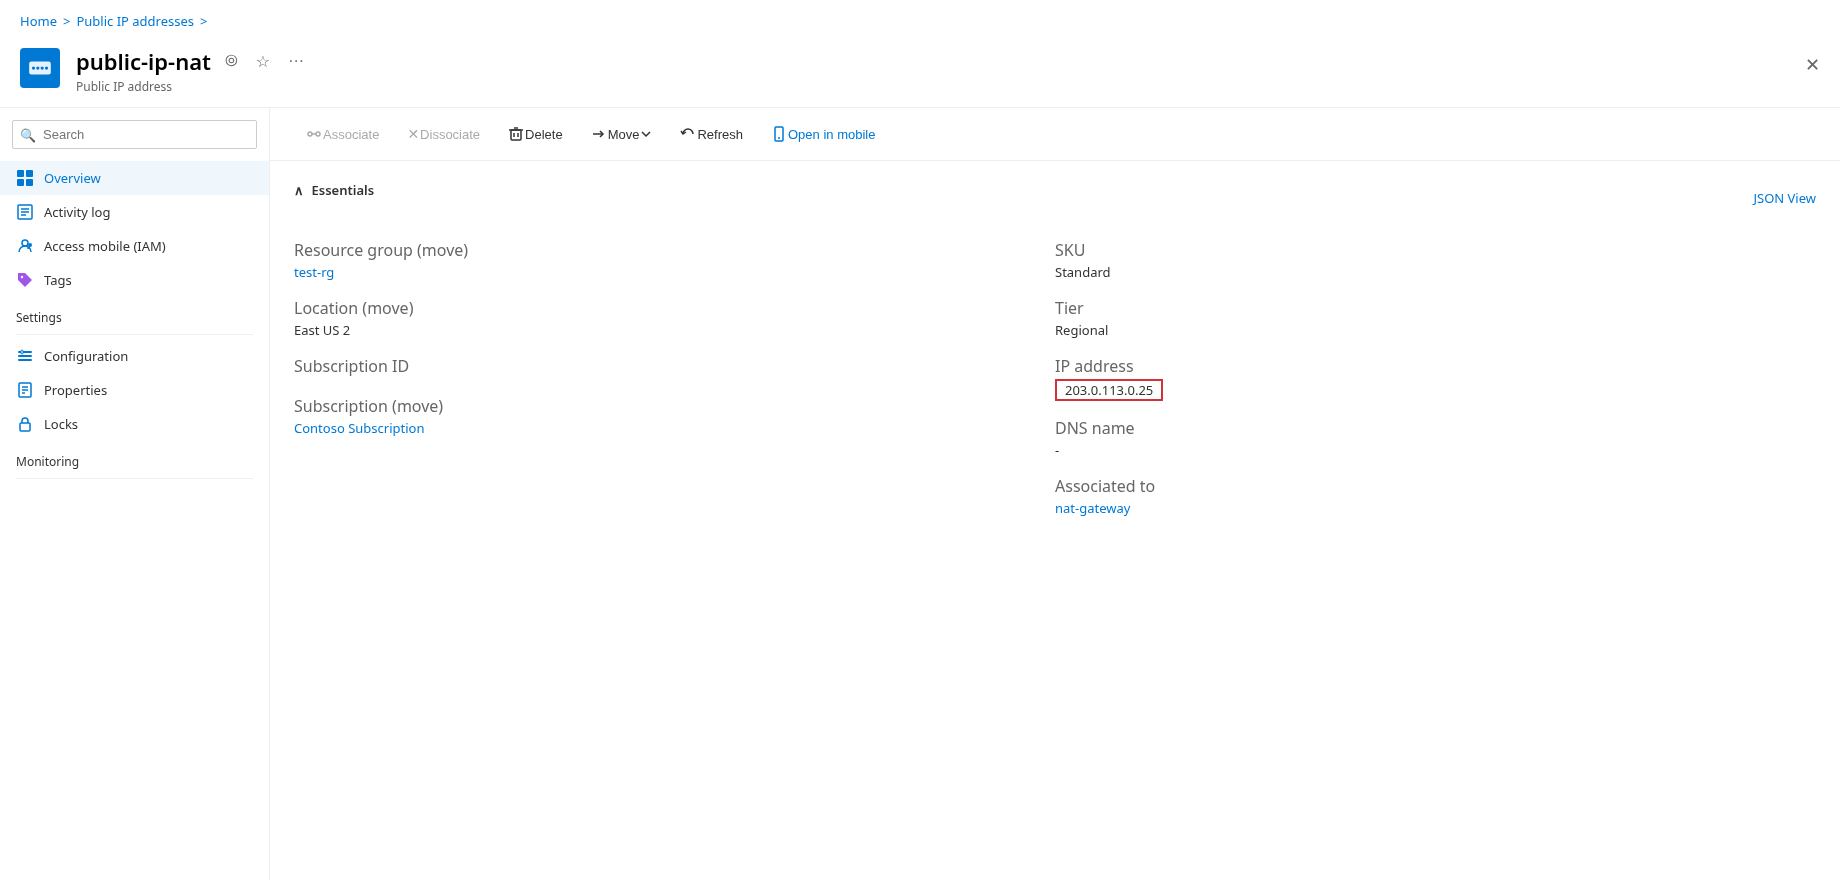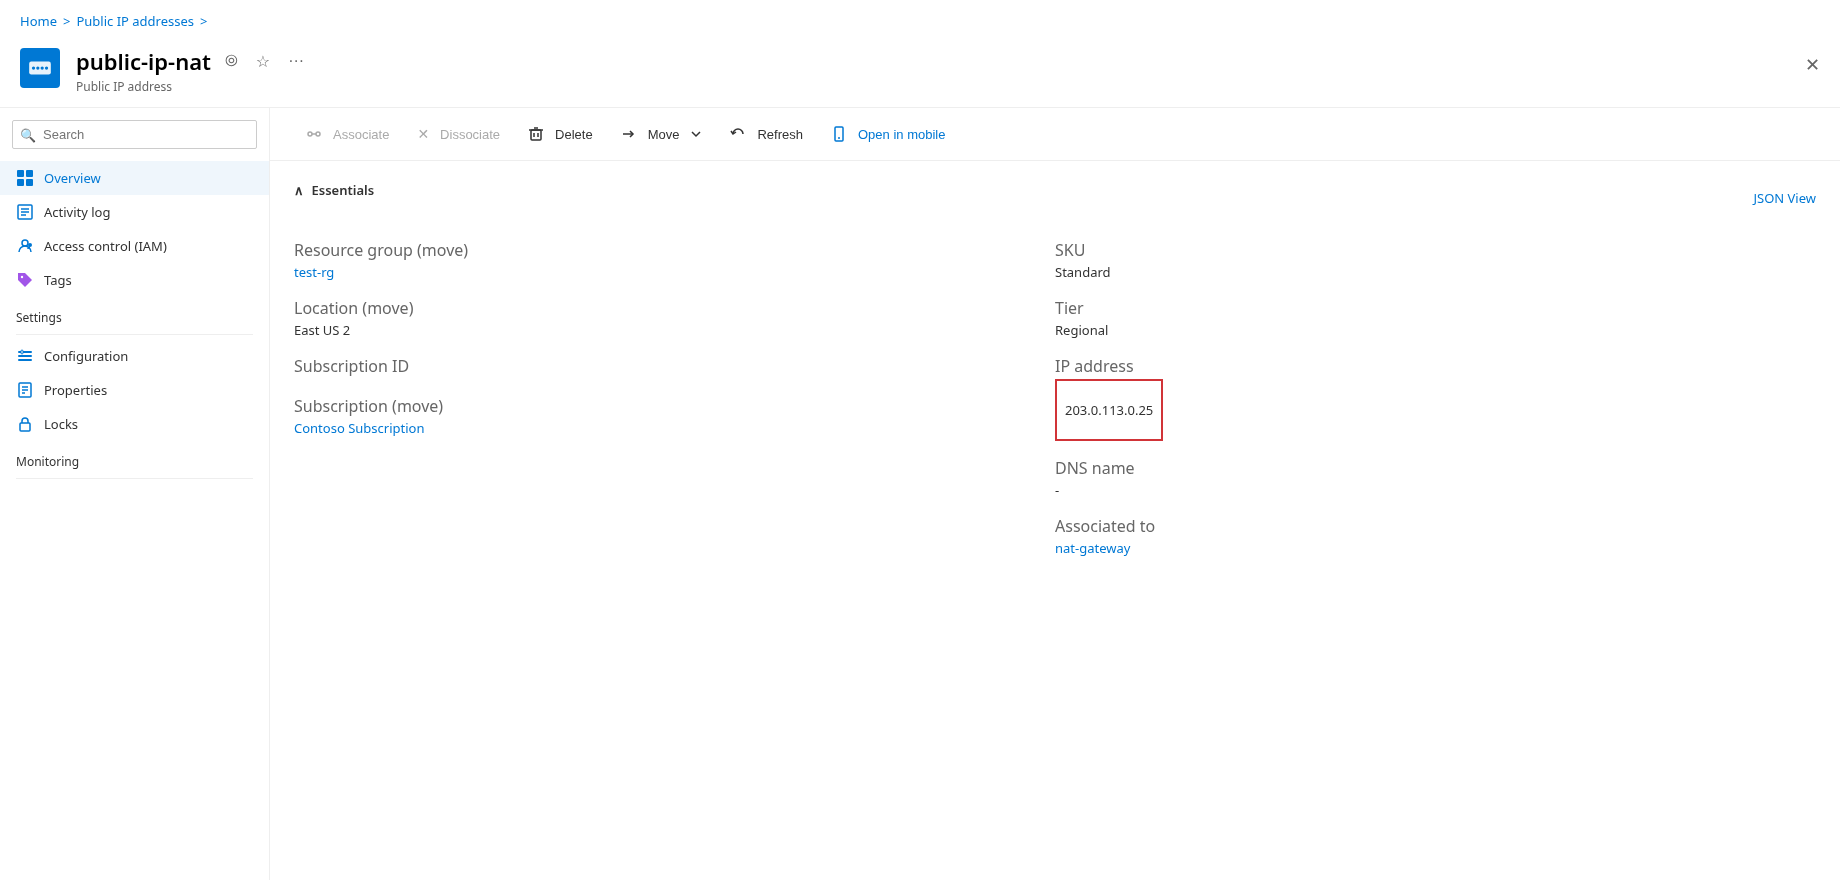--- a/index.html
+++ b/index.html
@@ -27,36 +27,36 @@
     .nav-item { display: flex; align-items: center; gap: 10px; padding: 8px 16px; cursor: pointer; color: #333; font-size: 13px; }
     .nav-item.active { background: #eff6fc; color: #0078d4; text-align: center; }
     .nav-item .nav-icon { width: 18px; height: 18px; flex-shrink: 0; display: flex; align-items: center; justify-content: center; }
 
     .nav-section-title { padding: 12px 16px 4px; font-size: 12px; font-weight: 400; color: #333; }
     .nav-divider { border: none; border-top: 1px solid #eee; margin: 4px 16px; }
 
     .main { flex: 1; overflow-y: auto; padding: 0; }
 
     .toolbar { display: flex; align-items: center; gap: 4px; padding: 12px 24px; border-bottom: 1px solid #eee; }
-    .toolbar-btn { display: flex; align-items: center; gap: 11px; padding: 6px 12px; background: none; border: none; cursor: pointer; font-size: 13px; color: #333; border-radius: 2px; }
+    .toolbar-btn { display: flex; align-items: center; gap: 1px; padding: 6px 12px; background: none; border: none; cursor: pointer; font-size: 13px; color: #333; border-radius: 2px; }
     .toolbar-btn.disabled { color: #aaa; cursor: default; }
 
     .content-area { padding: 20px 24px; }
     .section-header { display: flex; align-items: center; gap: 8px; font-size: 13px; font-weight: 600; margin-bottom: 16px; cursor: pointer; }
 
     .json-view-link { float: right; color: #0078d4; text-decoration: none; font-size: 13px; cursor: pointer; }
 
     .essentials-grid { display: grid; grid-template-columns: 1fr 1fr; gap: 0; }
     .essentials-col { display: flex; flex-direction: column; gap: 0; }
     .field-group { padding: 8px 0; border-bottom: none; }
     .field-label { font-size: 16px; color: #666; margin-bottom: 2px; }
     .field-value { font-size: 13px; color: #333; }
     .field-value a { color: #0078d4; text-decoration: none; cursor: pointer; }
 
-    .ip-address-box { border: 2px solid #d13438; padding: 20px 8px; display: inline-block; }
+    .ip-address-box { border: 2px solid #d13438; padding: 0 8px; display: inline-block; }
 
     
     .icon-overview { color: #0078d4; }
   </style>
 </head>
 <body>
 
 <div class="breadcrumb">
   <a>Home</a>
   <span>&gt;</span>
@@ -120,21 +120,21 @@
 
     <div class="nav-item">
       <span class="nav-icon">
         <svg width="18" height="18" viewBox="0 0 18 18" fill="none" stroke="#0078d4" stroke-width="1.5">
             <circle cx="9" cy="6" r="3"></circle>
             <path d="M3 15c0-3.3 2.7-6 6-6s6 2.7 6 6"></path>
             <circle cx="14" cy="8" r="2" fill="#0078d4" stroke="none"></circle>
             <path d="M12 12c0-1.1.9-2 2-2" stroke="#0078d4"></path>
           </svg>
       </span>
-      <span>Access control (IAM)</span>
+      <span>Access mobile (IAM)</span>
     </div>
 
     <div class="nav-item">
       <span class="nav-icon">
         <svg width="18" height="18" viewBox="0 0 18 18" fill="none">
             <path d="M2 2h7l7 7-7 7-7-7V2z" fill="#8a2be2" opacity="0.8"></path>
             <circle cx="6" cy="6" r="1.2" fill="white"></circle>
           </svg>
       </span>
       <span>Tags</span>

